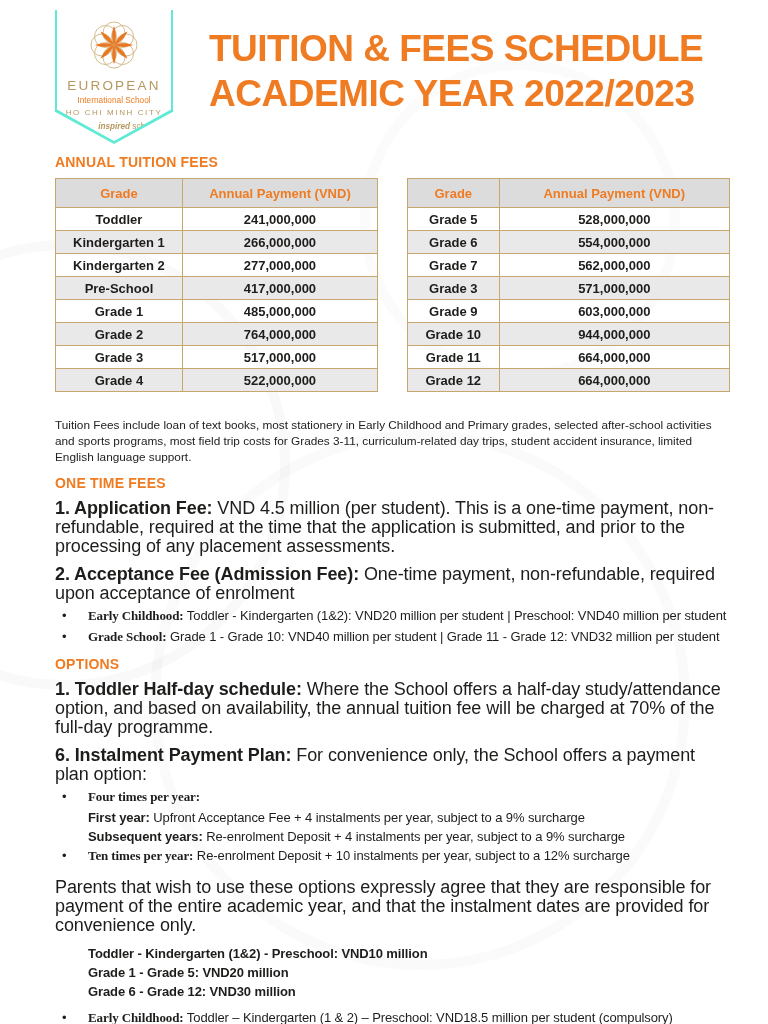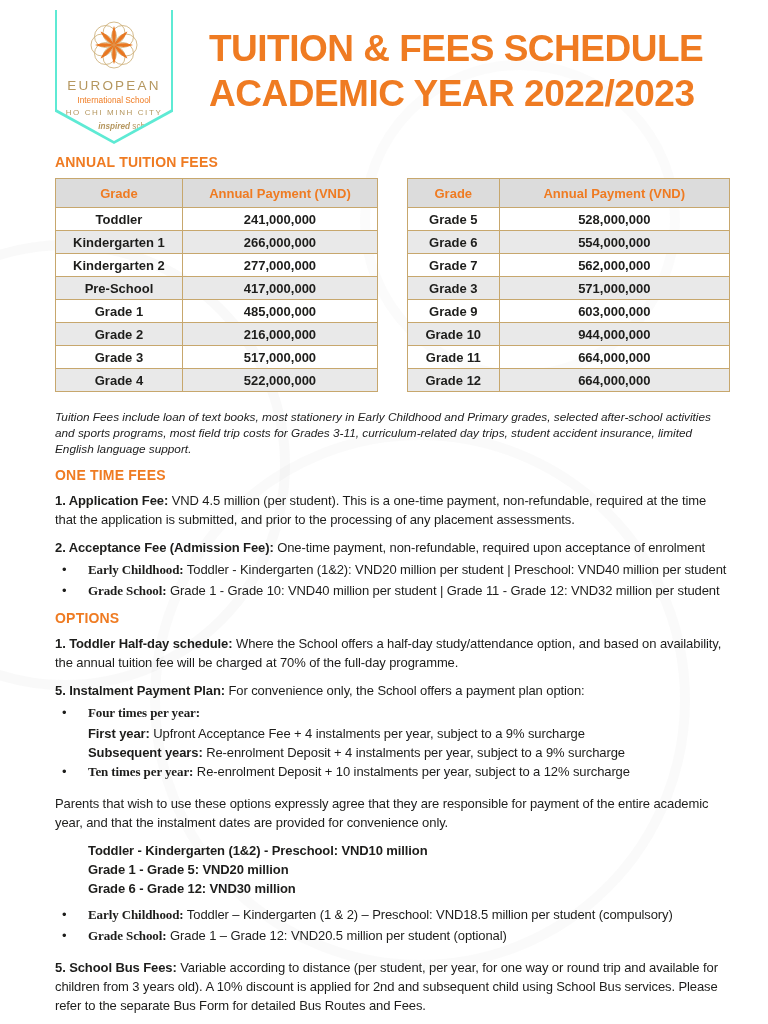--- a/index.html
+++ b/index.html
@@ -32,24 +32,24 @@
   .sec-heading{color:#ef7b22;font-weight:bold;font-size:14px;margin:10px 0 8px 0;letter-spacing:0.2px;}
 
   
   .tables{display:flex;gap:29px;}
   table{flex:1;border-collapse:collapse;table-layout:fixed;}
   th,td{border:1px solid #c7a76d;text-align:center;font-size:13px;font-weight:bold;padding:0;}
   th{background:#dcdcdc;color:#ef7b22;height:28px;}
   td{height:22px;color:#1d1d1b;}
   tbody tr:nth-child(even) td{background:#e9e9e9;}
 
-  .footnote{font-style:italic;font-size:11.8px;line-height:16px;margin-top:17px;color:#222222;}
-
-  
-  .para{font-size:13px;line-height:19px;margin:4px 0 9px 0;letter-spacing:-0.1px;}
+  .footnote{font-size:11.8px;line-height:16px;margin-top:25px;color:#222222;}
+
+  
+  .para{font-size:18px;line-height:19px;margin:4px 0 9px 0;letter-spacing:-0.1px;}
   .para .lead{font-weight:bold;}
   .tight{margin-bottom:3px;}
   .bullet{position:relative;padding-left:33px;font-size:13px;line-height:19px;margin:0 0 2px 0;letter-spacing:-0.1px;}
   .bullet .dot{position:absolute;left:7px;top:0;font-size:13px;}
   .bullet .lead{font-weight:bold;font-family:Liberation Serif, serif;}
   .indent{padding-left:33px;font-size:13px;line-height:19px;letter-spacing:-0.1px;}
   .indent .lead{font-weight:bold;text-align:right;}
   .bold-line{font-weight:bold;}
   .gap{height:7px;}
 </style>
@@ -126,21 +126,21 @@
         <tr>
             <td>Pre-School</td>
             <td>417,000,000</td>
           </tr>
         <tr>
             <td>Grade 1</td>
             <td>485,000,000</td>
           </tr>
         <tr>
             <td>Grade 2</td>
-            <td>216,000,000</td>
+            <td>764,000,000</td>
           </tr>
         <tr>
             <td>Grade 3</td>
             <td>517,000,000</td>
           </tr>
         <tr>
             <td>Grade 4</td>
             <td>522,000,000</td>
           </tr>
       </tbody>
@@ -197,21 +197,21 @@
 
   <p class="para tight"><span class="lead">2. Acceptance Fee (Admission Fee):</span><span> One-time payment, non-refundable, required upon acceptance of enrolment</span></p>
 
   <div class="bullet"><span class="dot">•</span><span class="lead">Early Childhood:</span><span> Toddler - Kindergarten (1&amp;2): VND20 million per student  |  Preschool: VND40 million per student</span></div>
   <div class="bullet"><span class="dot">•</span><span class="lead">Grade School:</span><span> Grade 1 - Grade 10: VND40 million per student  |  Grade 11 - Grade 12: VND32 million per student</span></div>
 
   <div class="sec-heading">OPTIONS</div>
 
   <p class="para"><span class="lead">1. Toddler Half-day schedule:</span><span> Where the School offers a half-day study/attendance option, and based on availability, the annual tuition fee will be charged at 70% of the full-day programme.</span></p>
 
-  <p class="para tight"><span class="lead">5. Instalment Payment Plan:</span><span> For convenience only, the School offers a payment plan option:</span></p>
+  <p class="para tight"><span class="lead">6. Instalment Payment Plan:</span><span> For convenience only, the School offers a payment plan option:</span></p>
 
   <div class="bullet"><span class="dot">•</span><span class="lead">Four times per year:</span><span></span></div>
   <div class="indent"><span class="lead">First year:</span><span> Upfront Acceptance Fee + 4 instalments per year, subject to a 9% surcharge</span></div>
   <div class="indent"><span class="lead">Subsequent years:</span><span> Re-enrolment Deposit + 4 instalments per year, subject to a 9% surcharge</span></div>
   <div class="bullet"><span class="dot">•</span><span class="lead">Ten times per year:</span><span> Re-enrolment Deposit + 10 instalments per year, subject to a 12% surcharge</span></div>
 
   <div class="gap"></div>
   <p class="para">Parents that wish to use these options expressly agree that they are responsible for payment of the entire academic year, and that the instalment dates are provided for convenience only.</p>
 
   <div class="indent bold-line">Toddler - Kindergarten (1&amp;2) - Preschool: VND10 million</div>

